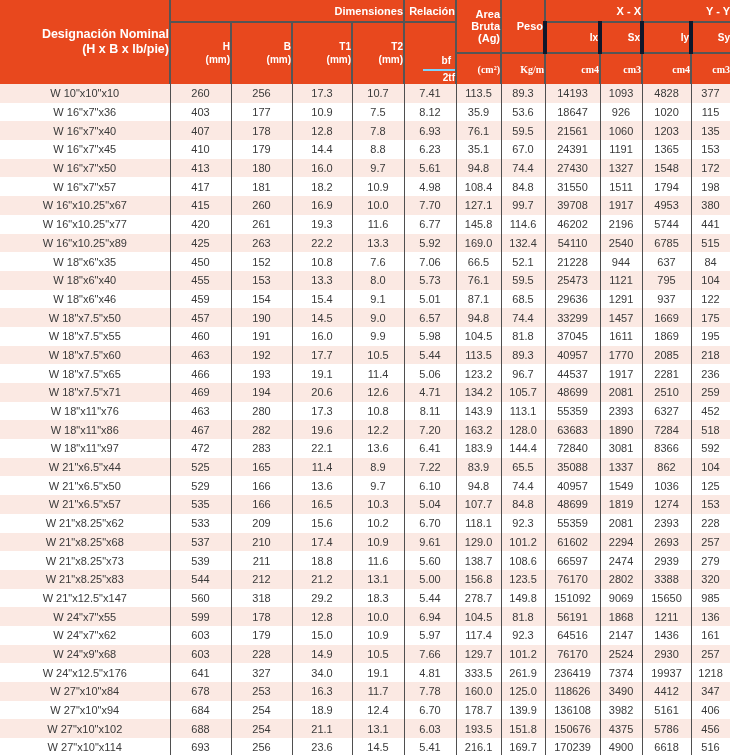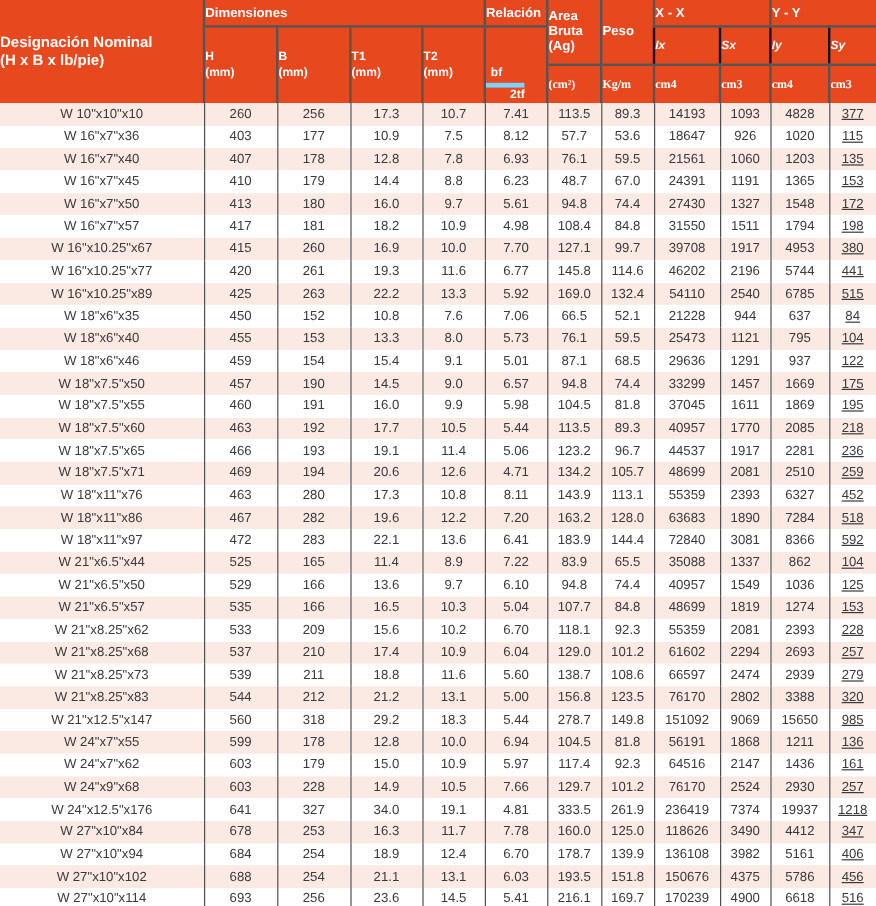--- a/index.html
+++ b/index.html
@@ -1,36 +1,36 @@
 <!DOCTYPE html>
 <html><head>
 <meta charset="utf-8">
 <style>
   html,body{margin:0;padding:0;background:#fff;}
   body{width:730px;height:755px;overflow:hidden;font-family:"Liberation Sans",sans-serif;}
   table{width:730px;border-collapse:collapse;table-layout:fixed;border-bottom:4px solid #e8481e;}
   
-  thead th{background:#e8481e;color:#ffffff;font-weight:bold;padding:0;vertical-align:middle;text-align:left;}
+  thead th{background:#e8481e;color:#ffffff;font-weight:bold;padding:0;vertical-align:middle;text-align:right;}
   thead tr.r1{height:22px;}
   thead tr.r2{height:20px;}
   thead tr.r3{height:20px;}
   th.des{font-size:12.5px;line-height:1.2;border-right:2px solid #555555;margin-left:40px;}
   th.grp{font-size:11px;border-left:2px solid #555555;border-bottom:2px solid #555555;}
   th.span2{font-size:11px;line-height:1.1;border-left:2px solid #555555;}
   th.sub{font-size:10px;line-height:1.25;border-left:2px solid #555555;}
-  th.sub2{font-size:10px;border-left:2px solid #0f172a;border-bottom:2px solid #555555;font-style:italic;}
+  th.sub2{font-size:10px;border-left:4px solid #0f172a;border-bottom:2px solid #555555;}
   th.unit{font-size:10px;border-left:2px solid #555555;border-top:2px solid #555555;font-family:Liberation Serif, serif;}
   .frac{display:inline-block;font-size:10px;font-weight:bold;}
-  .frac .top{display:block;border-bottom:4px solid #7dd3fc;padding:0 4px 1px;margin-top:32px;}
+  .frac .top{display:block;border-bottom:2px solid #7dd3fc;padding:0 4px 1px;margin-top:32px;}
   .frac .bot{display:block;padding-top:1px;margin-left:20px;}
   
   tbody td{font-size:11px;color:#3a3a3a;text-align:center;vertical-align:middle;
            height:18.7px;padding:0;border-left:1px solid #4f4f4f;white-space:nowrap;overflow:hidden;}
   tbody td:first-child{border-left:none;}
-  tbody td:last-child{border-right:1px solid #4f4f4f;text-decoration:underline;}
+  tbody td:last-child{border-right:1px solid #4f4f4f;}
   tbody tr:nth-child(odd){background:#fbe9e3;}
   tbody tr:nth-child(even){background:#ffffff;}
 </style>
 </head>
 <body>
 
 <table>
   <colgroup>
     <col style="width:170px">
       <col style="width:61px">
@@ -114,21 +114,21 @@
         <td>4828</td>
         <td>377</td>
       </tr>
       <tr>
         <td>W 16"x7"x36</td>
         <td>403</td>
         <td>177</td>
         <td>10.9</td>
         <td>7.5</td>
         <td>8.12</td>
-        <td>57.7</td>
+        <td>35.9</td>
         <td>53.6</td>
         <td>18647</td>
         <td>926</td>
         <td>1020</td>
         <td>115</td>
       </tr>
       <tr>
         <td>W 16"x7"x40</td>
         <td>407</td>
         <td>178</td>
@@ -142,21 +142,21 @@
         <td>1203</td>
         <td>135</td>
       </tr>
       <tr>
         <td>W 16"x7"x45</td>
         <td>410</td>
         <td>179</td>
         <td>14.4</td>
         <td>8.8</td>
         <td>6.23</td>
-        <td>48.7</td>
+        <td>35.1</td>
         <td>67.0</td>
         <td>24391</td>
         <td>1191</td>
         <td>1365</td>
         <td>153</td>
       </tr>
       <tr>
         <td>W 16"x7"x50</td>
         <td>413</td>
         <td>180</td>
@@ -435,21 +435,21 @@
         <td>2081</td>
         <td>2393</td>
         <td>228</td>
       </tr>
       <tr>
         <td>W 21"x8.25"x68</td>
         <td>537</td>
         <td>210</td>
         <td>17.4</td>
         <td>10.9</td>
-        <td>6.04</td>
+        <td>9.61</td>
         <td>129.0</td>
         <td>101.2</td>
         <td>61602</td>
         <td>2294</td>
         <td>2693</td>
         <td>257</td>
       </tr>
       <tr>
         <td>W 21"x8.25"x73</td>
         <td>539</td>

